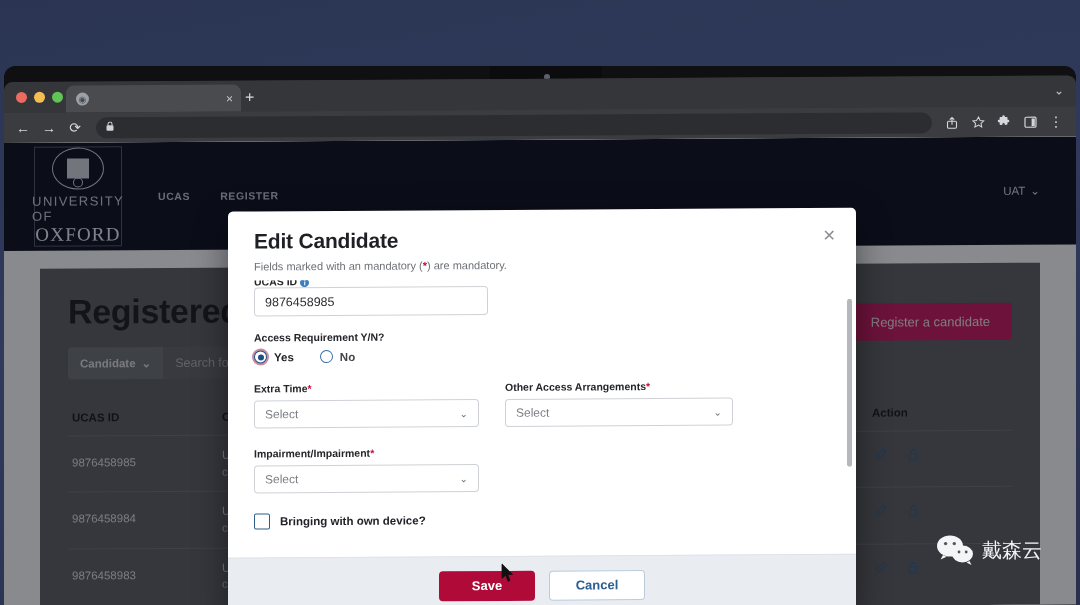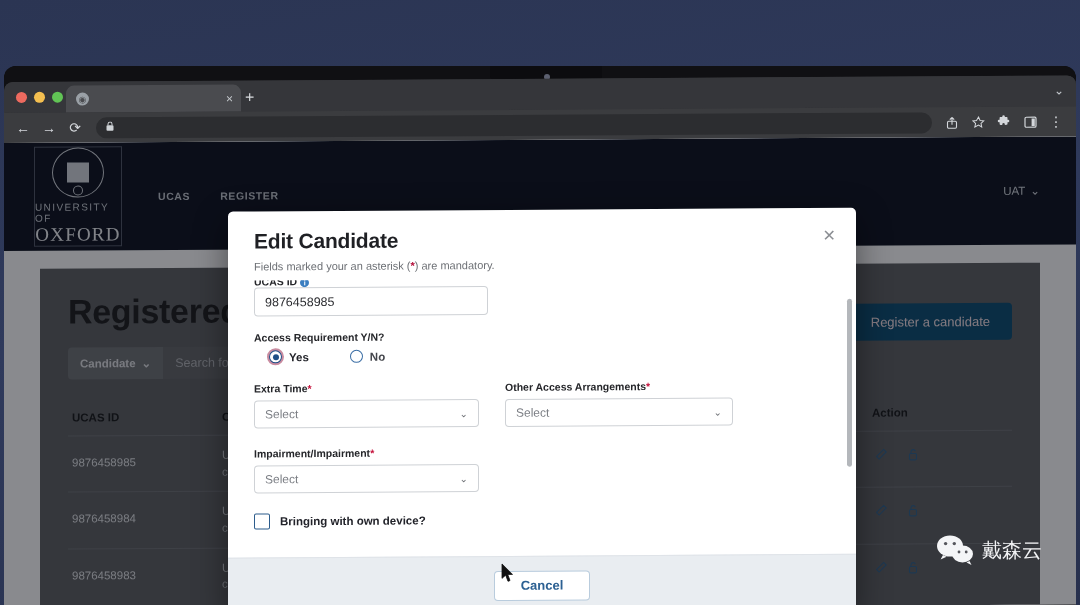--- a/index.html
+++ b/index.html
@@ -158,21 +158,21 @@
     width: 22px; height: 20px;
     background: #c9ccd3;
   }
   #crest::after {
     content:"";
     position:absolute; left:50%; bottom:1px;
     transform: translateX(-50%);
     width: 8px; height: 8px; border-radius:50%;
     border:1.5px solid #c9ccd3;
   }
-  #uni-of { font-size: 10px; letter-spacing: 1.4px; color:#bfc3cb; }
+  #uni-of { font-size: 13px; letter-spacing: 1.4px; color:#bfc3cb; }
   #oxford { font-family: "Liberation Serif", serif; font-size: 19px; letter-spacing: 1.2px; color:#e4e6ea; }
 
   #app-nav { display: flex; gap: 30px; margin-left: 36px; }
   .nav-item {
     font-size: 10.5px; font-weight: bold; letter-spacing: 0.6px;
     color: #b9bdc6;
   }
   #env-select {
     position: absolute; right: 36px; top: 50%;
     transform: translateY(-50%);
@@ -197,21 +197,21 @@
     font-size: 11.5px; font-weight: bold; color: #2c4f72;
     display: inline-flex; align-items: center; gap: 5px;
   }
   #excel-icon {
     display:inline-block; width: 11px; height: 13px;
     background: #2f6a4a; border-radius:1px;
   }
   #register-btn {
     margin-top: 16px;
     display: inline-block;
-    background: #0c4a6e;
+    background: #be185d;
     color: #e7d4da;
     font-size: 13px;
     padding: 11px 22px;
     border-radius: 4px;
   }
   #search-row { display: flex; margin-top: 16px; }
   #search-scope {
     background: #6b6d71; color:#d4d6da;
     font-size: 11.5px; font-weight: bold;
     padding: 9px 12px;
@@ -306,21 +306,21 @@
     font-size: 10.5px; font-weight: bold; color: #25262a;
     white-space: nowrap;
   }
   .clipped-label .inner .info {
     display:inline-block; width:9px; height:9px; border-radius:50%;
     background:#3b7ec0; color:#fff; font-size:7px; text-align:center;
     line-height:9px; margin-left:3px; vertical-align:middle;
   }
   #radio-block { margin-top: 15px; }
   #radios { display: flex; gap: 26px; margin-top: 7px; align-items: center; }
-  .radio-wrap { display: flex; align-items: center; gap: 7px; margin-left: 15px; }
+  .radio-wrap { display: flex; align-items: center; gap: 7px; }
   .radio {
     width: 13px; height: 13px; border-radius: 50%;
     border: 1.5px solid #3b6ea5; background: #fff;
     position: relative;
   }
   .radio.checked { border-color: #1f4f86; box-shadow: 0 0 0 2px #c98ca0; }
   .radio.checked::after {
     content:""; position: absolute; left:50%; top:50%;
     transform: translate(-50%,-50%);
     width: 6px; height: 6px; border-radius:50%;
@@ -601,21 +601,21 @@
           </tbody>
         </table>
       </div>
 
       <div id="page-scrim"></div>
 
       <div id="modal">
         <div id="modal-head">
           <div id="modal-title">Edit Candidate</div>
           <div id="modal-sub">
-            <span>Fields marked your an asterisk (</span><span class="ast">*</span><span>) are mandatory.</span>
+            <span>Fields marked with an mandatory (</span><span class="ast">*</span><span>) are mandatory.</span>
           </div>
           <div id="modal-close">✕</div>
         </div>
 
         <div id="modal-body">
           <div class="clipped-label">
             <div class="inner">
               <span>UCAS ID</span><span class="info">i</span>
             </div>
           </div>
@@ -670,20 +670,21 @@
 
           <div id="chk-row">
             <div id="chk-box"></div>
             <div id="chk-label">Bringing with own device?</div>
           </div>
 
           <div id="modal-scrollbar"></div>
         </div>
 
         <div id="modal-foot">
+          <div id="save-btn">Save</div>
           <div id="cancel-btn">Cancel</div>
         </div>
       </div>
 
       <div id="cursor">
         <svg width="13" height="19" viewBox="0 0 13 19">
             <path d="M1 1l10.5 10.5H6.7L9 17.6l-2 .8-2.3-6.2L1 15.4z" fill="#111" stroke="#111" stroke-width="0.8"></path>
           </svg>
       </div>
 

